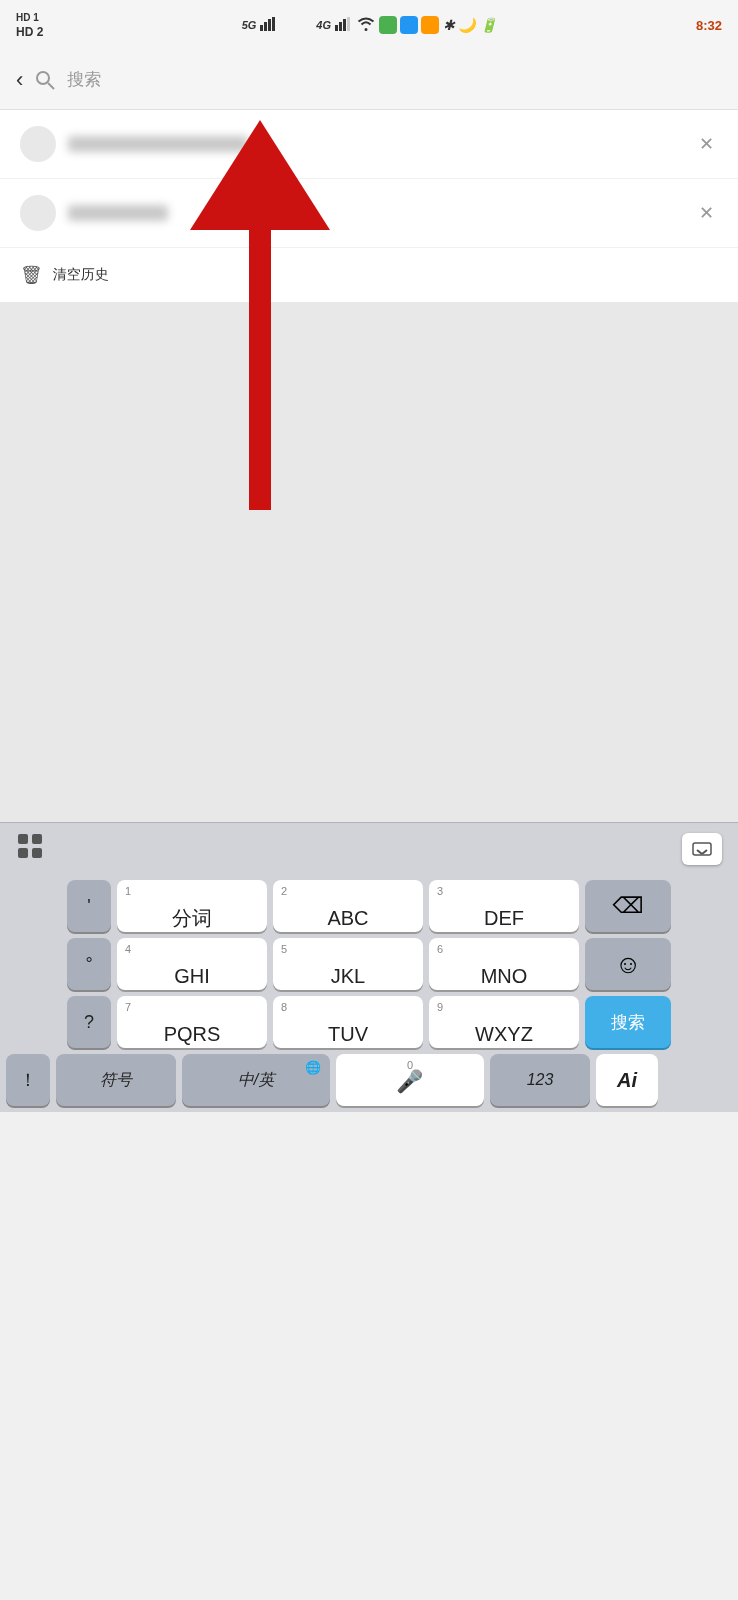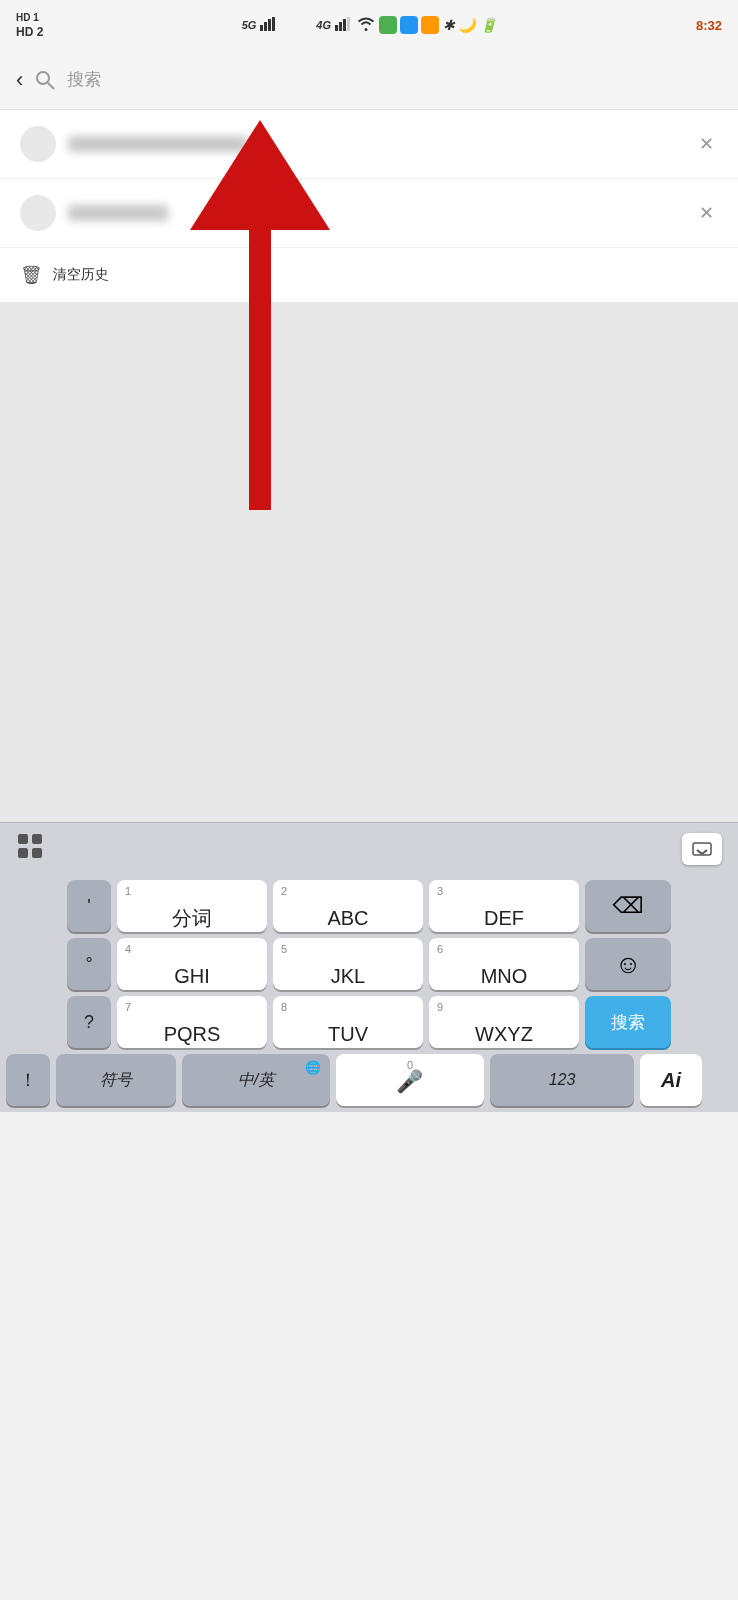--- a/index.html
+++ b/index.html
@@ -428,21 +428,21 @@
     <div class="key key-bottom key-zhong" style="width:148px;">
       <span style="font-size:13px;color:#555;position:absolute;top:6px;right:8px;">🌐</span>
       <span class="key-bottom-label">中/英</span>
     </div>
 
     <div class="key key-bottom key-mic" style="width:148px;position:relative;">
       <span style="font-size:11px;color:#888;position:absolute;top:5px;left:50%;transform:translateX(-50%);">0</span>
       <span style="font-size:22px;margin-top:4px;">🎤</span>
     </div>
 
-    <div class="key key-bottom key-123" style="width:144px;">
+    <div class="key key-bottom key-123" style="width:100px;">
       <span class="key-bottom-label">123</span>
     </div>
 
     <div class="key key-bottom key-ai" style="width:62px;background:#fff;">
       <span class="key-bottom-label" style="font-size:20px;font-style:italic;font-weight:600;">Ai</span>
     </div>
   </div>
 </div>
 
 </body></html>

